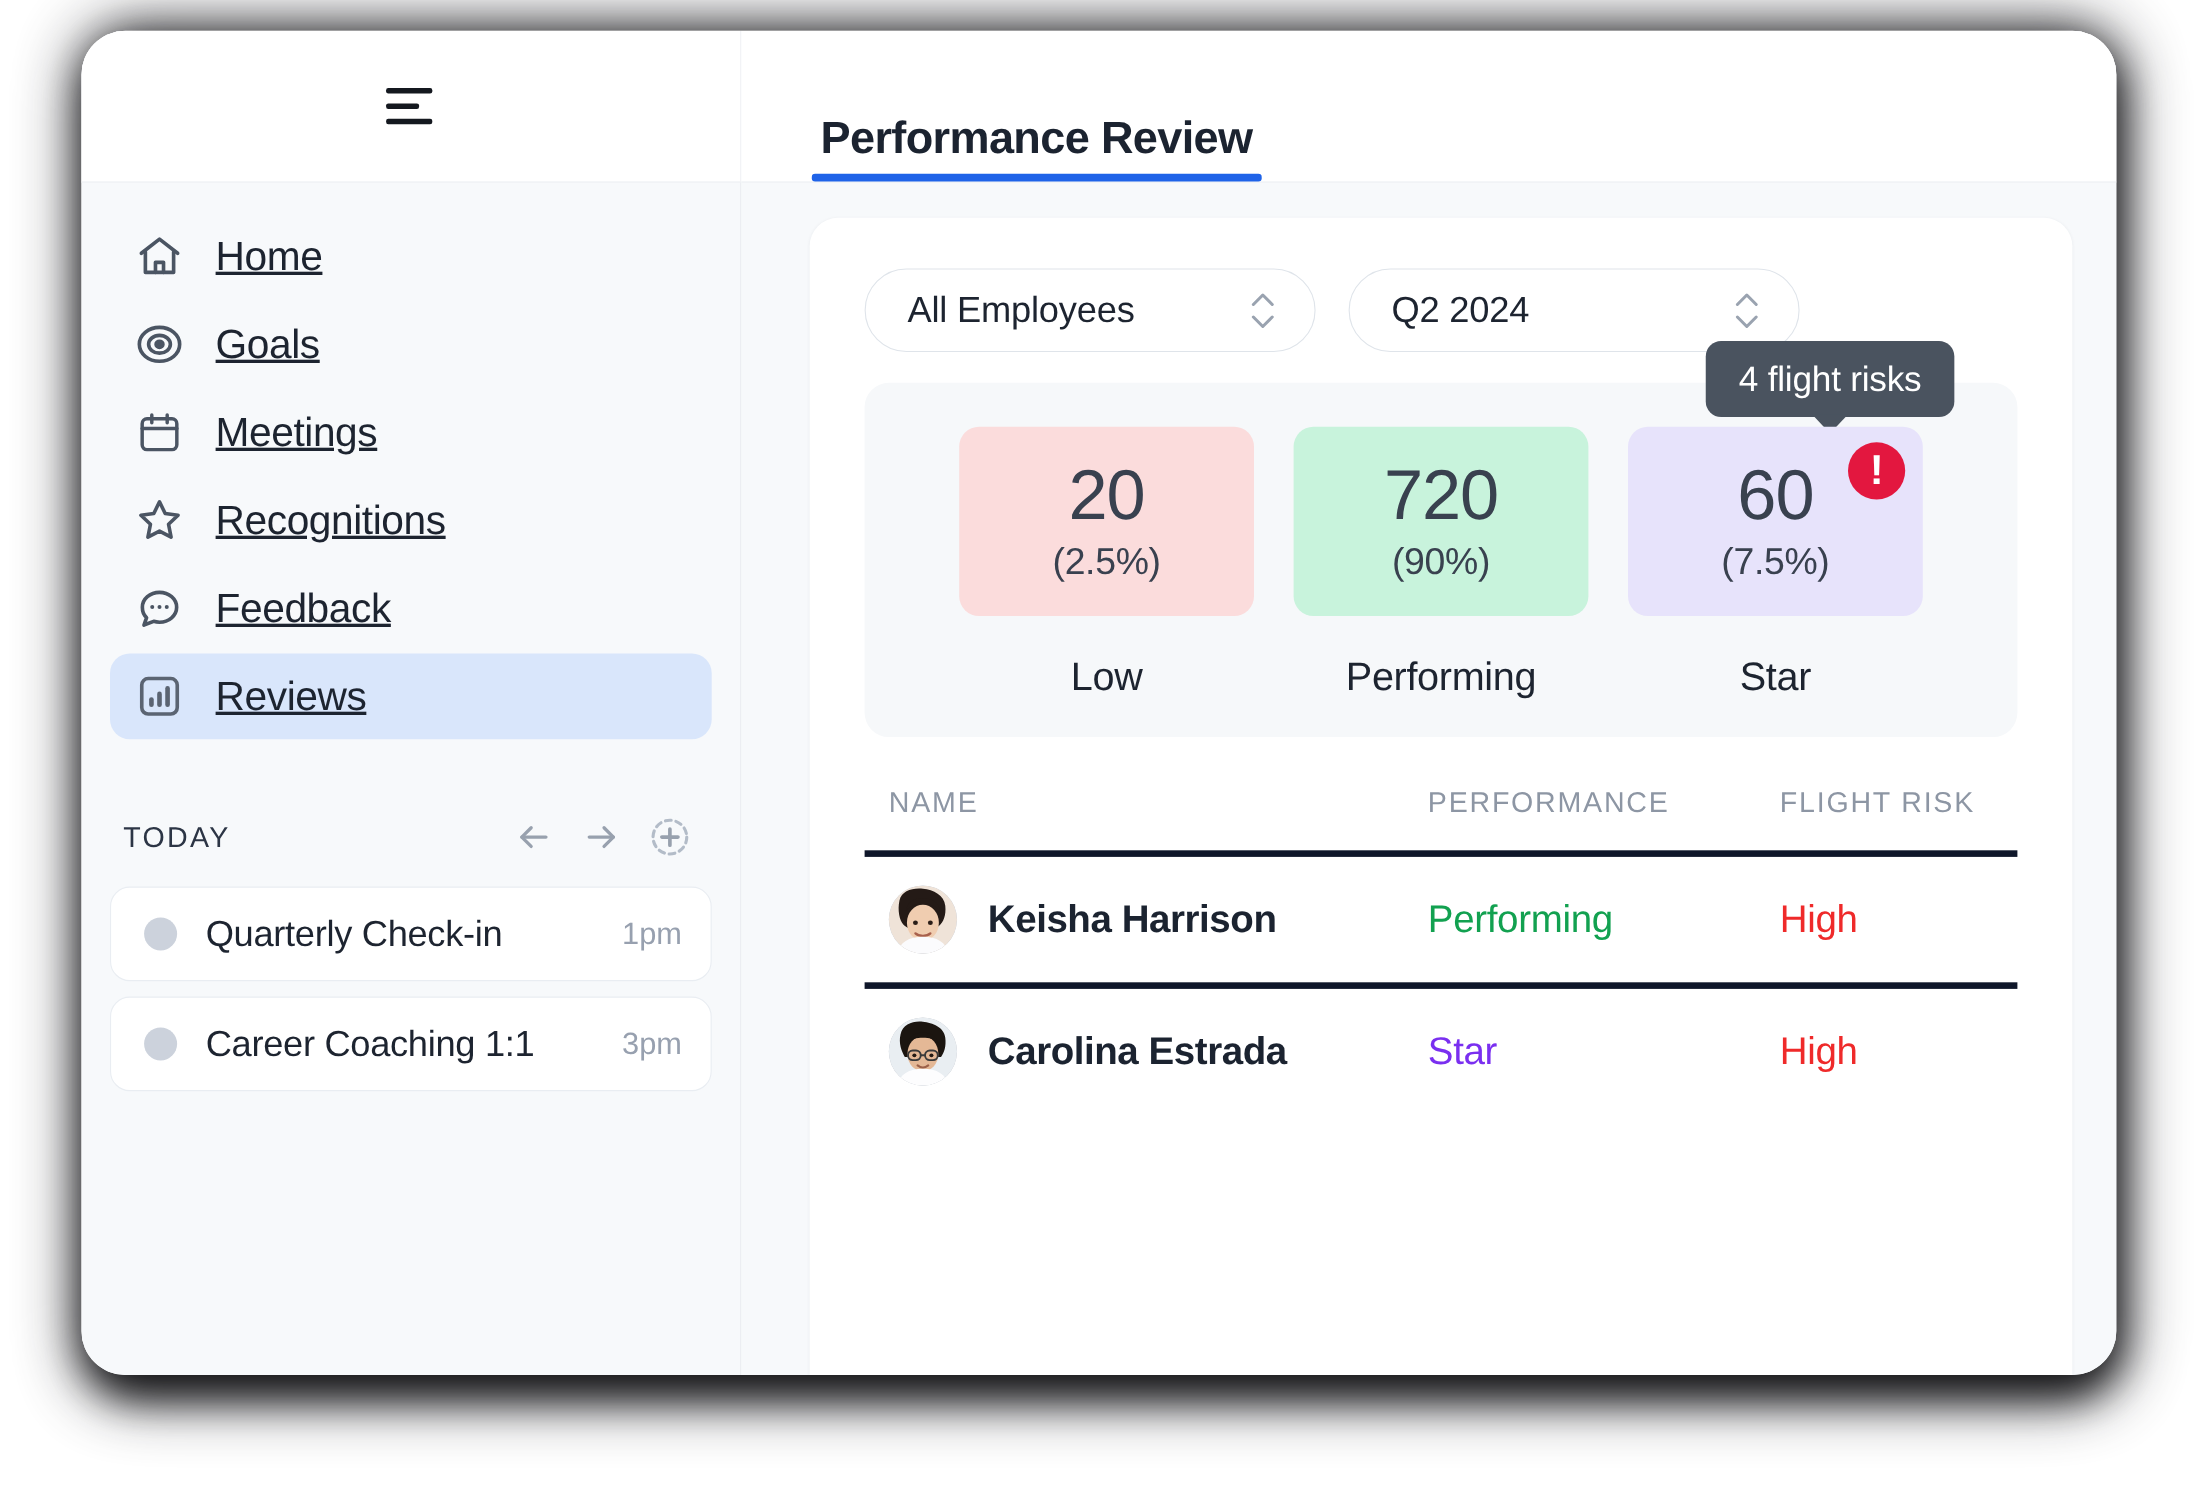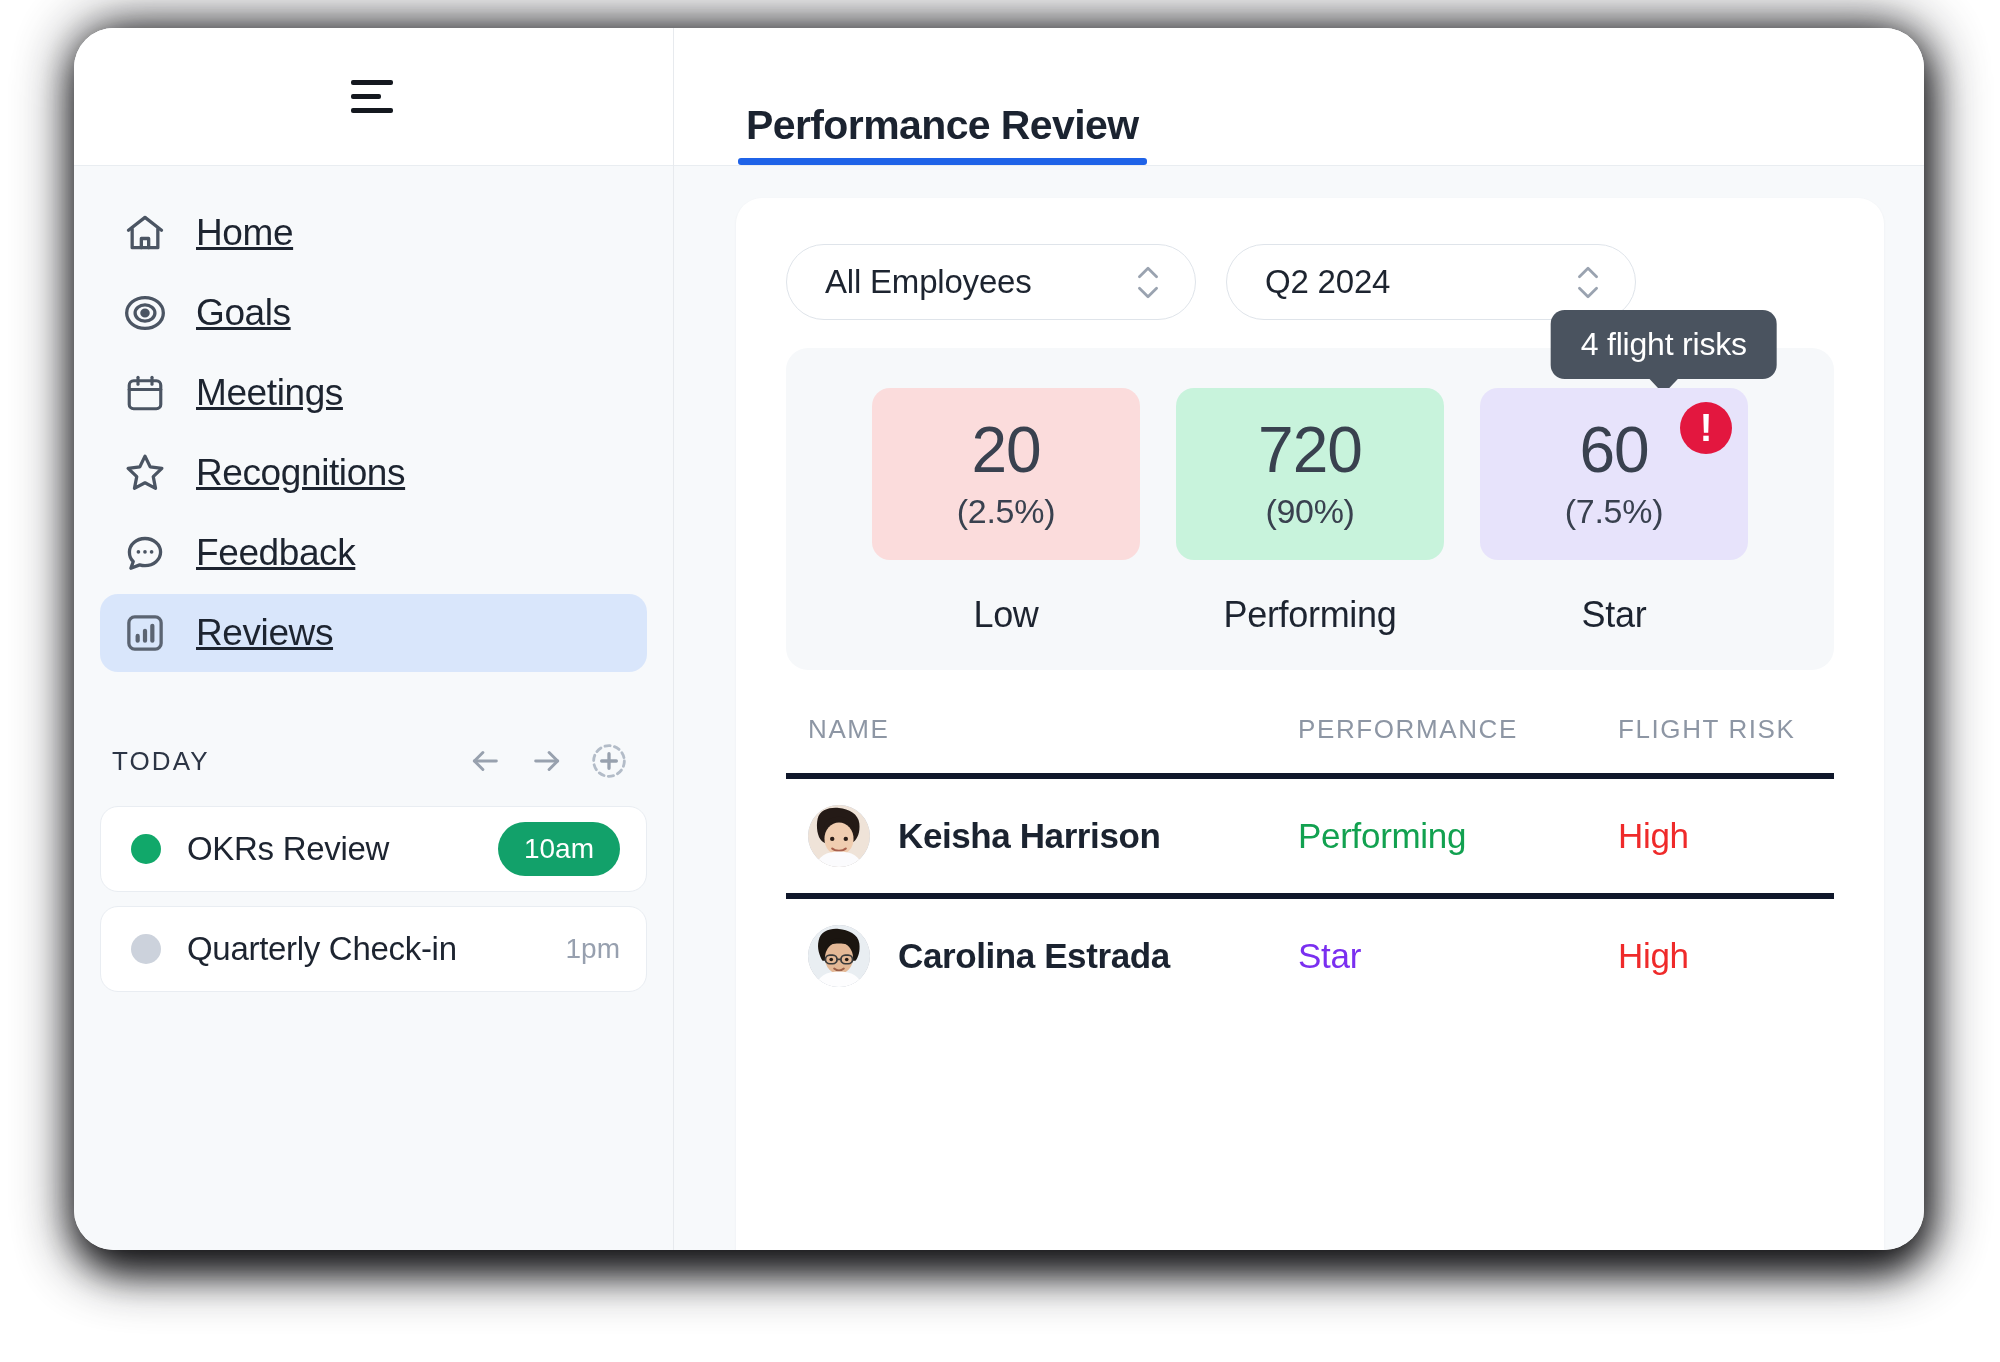--- a/index.html
+++ b/index.html
@@ -462,32 +462,32 @@
             <svg width="42" height="42" viewBox="0 0 24 24" fill="none" stroke="#b3bcc8" stroke-width="1.7" stroke-linecap="round">
               <circle cx="12" cy="12" r="9.2" stroke-dasharray="3.2 2.6"></circle>
               <path d="M12 7.6v8.8M7.6 12h8.8" stroke="#98a1ae" stroke-width="2"></path>
             </svg>
           </span>
         </div>
       </div>
 
       <div class="meeting-list">
 
-        <div class="meeting">
-          <span class="m-dot green" style="background: rgb(17, 168, 106);"></span>
-          <span class="m-title">OKRs Review</span>
-          <span class="m-time badge">10am</span>
-        </div>
 
         <div class="meeting">
           <span class="m-dot" style="background: rgb(204, 210, 220);"></span>
           <span class="m-title">Quarterly Check-in</span>
           <span class="m-time">1pm</span>
         </div>
 
+        <div class="meeting">
+          <span class="m-dot" style="background: rgb(204, 210, 220);"></span>
+          <span class="m-title">Career Coaching 1:1</span>
+          <span class="m-time">3pm</span>
+        </div>
 
       </div>
     </aside>
 
     <section id="main">
 
       <div class="main-top">
         <div class="tab">
           <div class="tab-label">Performance Review</div>
           <div class="tab-underline" style="background: rgb(31, 99, 232);"></div>

